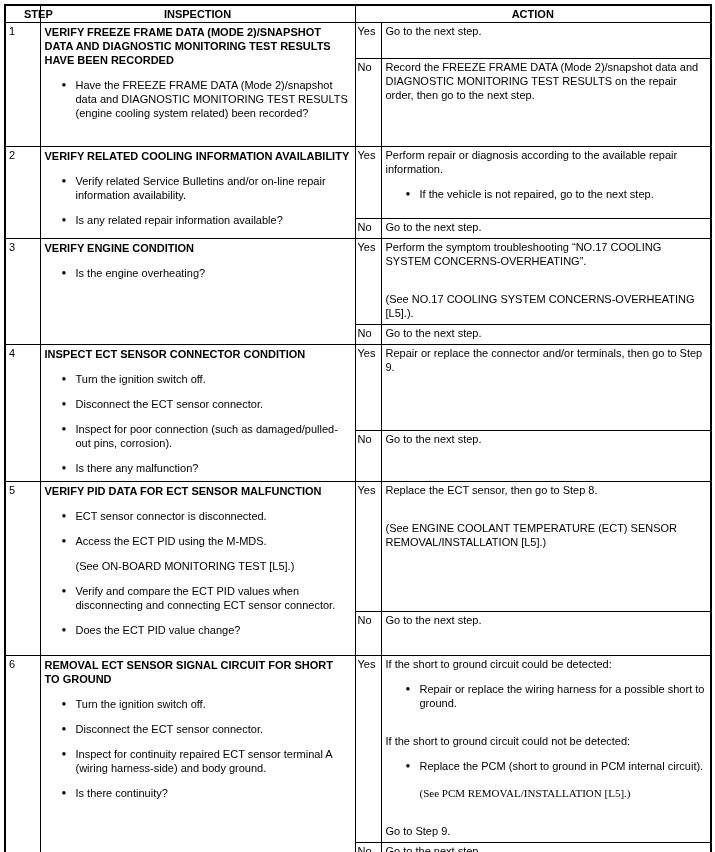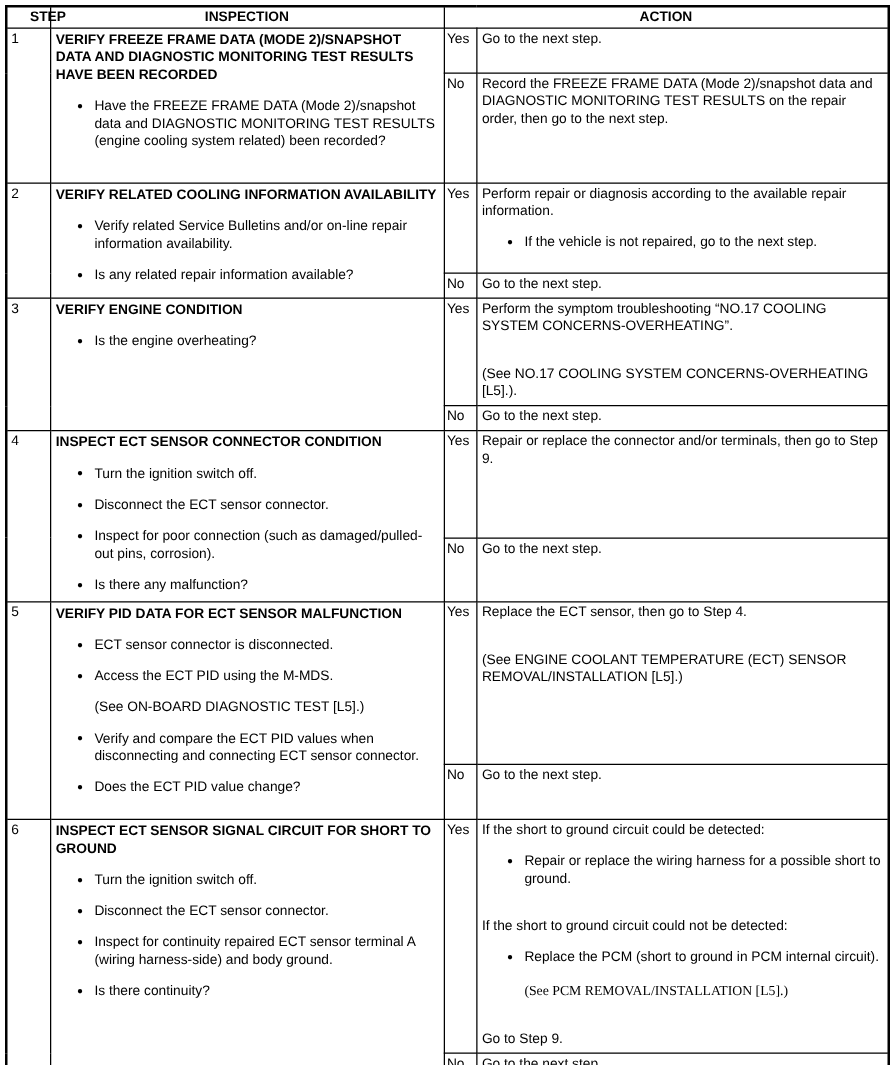--- a/index.html
+++ b/index.html
@@ -175,47 +175,47 @@
       <td class="insp" rowspan="2">
         <div class="title">VERIFY PID DATA FOR ECT SENSOR MALFUNCTION</div>
         <div class="bl">
             <span class="mk">●</span>
             <span class="bt">ECT sensor connector is disconnected.</span>
           </div>
         <div class="bl">
             <span class="mk">●</span>
             <span class="bt">Access the ECT PID using the M-MDS.</span>
           </div>
-        <div class="note-i">(See ON-BOARD DIAGNOSTIC TEST [L5].)</div>
+        <div class="note-i">(See ON-BOARD MONITORING TEST [L5].)</div>
         <div class="bl">
             <span class="mk">●</span>
             <span class="bt">Verify and compare the ECT PID values when disconnecting and connecting ECT sensor connector.</span>
           </div>
         <div class="bl">
             <span class="mk">●</span>
             <span class="bt">Does the ECT PID value change?</span>
           </div>
       </td>
       <td class="ans y5">Yes</td>
       <td class="act y5">
-        <div class="p">Replace the ECT sensor, then go to Step 4.</div>
+        <div class="p">Replace the ECT sensor, then go to Step 8.</div>
         <div class="p gap">(See ENGINE COOLANT TEMPERATURE (ECT) SENSOR REMOVAL/INSTALLATION [L5].)</div>
       </td>
     </tr>
     <tr>
       <td class="ans n5">No</td>
       <td class="act n5">
         <div class="p">Go to the next step.</div>
       </td>
     </tr>
 
     <tr>
       <td class="step" rowspan="2">6</td>
       <td class="insp" rowspan="2">
-        <div class="title">INSPECT ECT SENSOR SIGNAL CIRCUIT FOR SHORT TO GROUND</div>
+        <div class="title">REMOVAL ECT SENSOR SIGNAL CIRCUIT FOR SHORT TO GROUND</div>
         <div class="bl">
             <span class="mk">●</span>
             <span class="bt">Turn the ignition switch off.</span>
           </div>
         <div class="bl">
             <span class="mk">●</span>
             <span class="bt">Disconnect the ECT sensor connector.</span>
           </div>
         <div class="bl">
             <span class="mk">●</span>

